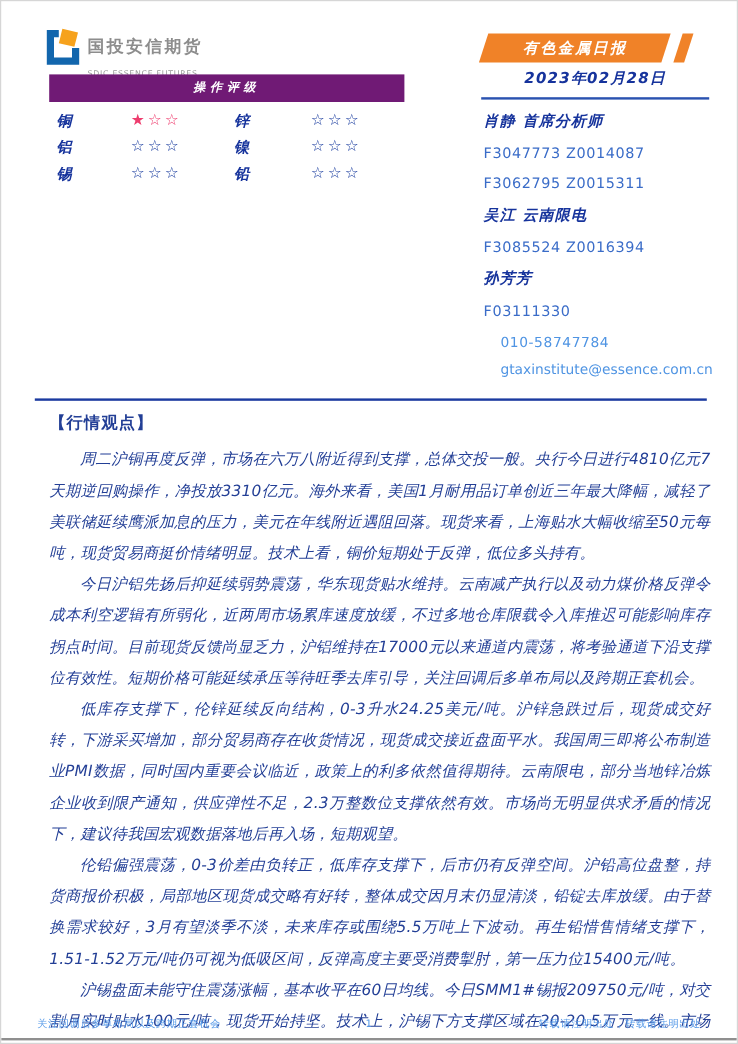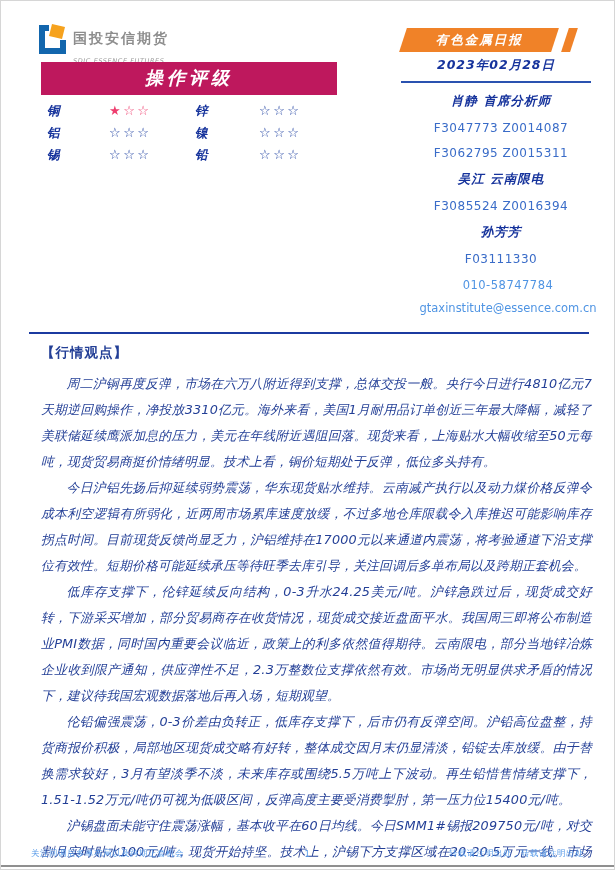--- a/index.html
+++ b/index.html
@@ -8,50 +8,50 @@
   .page {
     position:relative; width:615px; height:870px; background:#fff;
     border:1px solid #d6d6d6; overflow:hidden;
   }
   .page::after { content:""; position:absolute; left:0; right:0; bottom:2px; height:2px; background:#8f8f8f; }
 
   
   .logo { position:absolute; left:36px; top:22px; display:flex; align-items:flex-start; gap:6px; }
   .logo-mark { width:30px; height:32px; flex:0 0 auto; }
   .logo-text .cn { font-size:14px; font-weight:bold; color:#8d8d8d; letter-spacing:2px; margin-top:7px; }
-  .logo-text .en { font-size:6.5px; color:#9a9a9a; letter-spacing:0.6px; margin-top:9px;font-style:italic; }
+  .logo-text .en { font-size:6.5px; color:#9a9a9a; letter-spacing:0.6px; margin-top:9px; }
 
   
   .daily-banner {
     position:absolute; left:402px; top:27px; width:152px; height:24px;
     background:#f08228; transform:skewX(-18deg);
     display:flex; align-items:center; justify-content:center;
   }
   .daily-banner .txt { transform:skewX(18deg); color:#fff; font-weight:bold; font-style:italic; font-size:12.5px; letter-spacing:2px; }
   .daily-banner-tail { position:absolute; left:564px; top:27px; width:9px; height:24px; background:#f08228; transform:skewX(-18deg); }
   .report-date {
     position:absolute; left:400px; top:56px; width:190px; text-align:center;
     color:#16339c; font-weight:bold; font-style:italic; font-size:12.5px; letter-spacing:1px;
     padding-bottom:7px; border-bottom:2px solid #2a52b0;
   }
 
   
   .ratings { position:absolute; left:40px; top:61px; width:296px; }
   .ratings-title {
-    background:#be185d; color:#ffffff; text-align:center; font-weight:bold; font-style:italic;
-    font-size:18px; letter-spacing:4px; padding:4px 0 5px;
+    background:#701a75; color:#ffffff; text-align:center; font-weight:bold; font-style:italic;
+    font-size:10px; letter-spacing:4px; padding:4px 0 5px;
   }
   .ratings-grid { display:grid; grid-template-columns:62px 86px 64px 84px; padding:8px 0 0 6px; row-gap:5px; }
   .metal { color:#16339c; font-weight:bold; font-style:italic; font-size:12.5px; }
   .stars { font-size:13px; letter-spacing:2.5px; line-height:1.2; white-space:nowrap; }
   .stars.red { color:#ee3d6e; }
   .stars.blue { color:#1d3fa0; }
 
   
-  .analysts { position:absolute; left:402px; top:90px; width:196px;text-align:center; }
+  .analysts { position:absolute; left:402px; top:90px; width:196px; }
   .analysts .a-name { color:#16339c; font-weight:bold; font-style:italic; font-size:12.5px; letter-spacing:1px; margin-top:11px; }
   .analysts .a-name:first-child { margin-top:2px; }
   .analysts .a-code { color:#3a6cc8; font-size:12px; letter-spacing:0.5px; margin-top:11px; }
   .analysts .a-contact { color:#4f94e3; font-size:11.5px; letter-spacing:0.5px; margin-top:12px; padding-left:14px; }
   .analysts .a-email { color:#4f94e3; font-size:11.5px; margin-top:9px; padding-left:14px; text-decoration:none; display:block; }
 
   
   .divider { position:absolute; left:28px; top:331px; width:560px; height:2px; background:#1b3aa0; }
 
   

